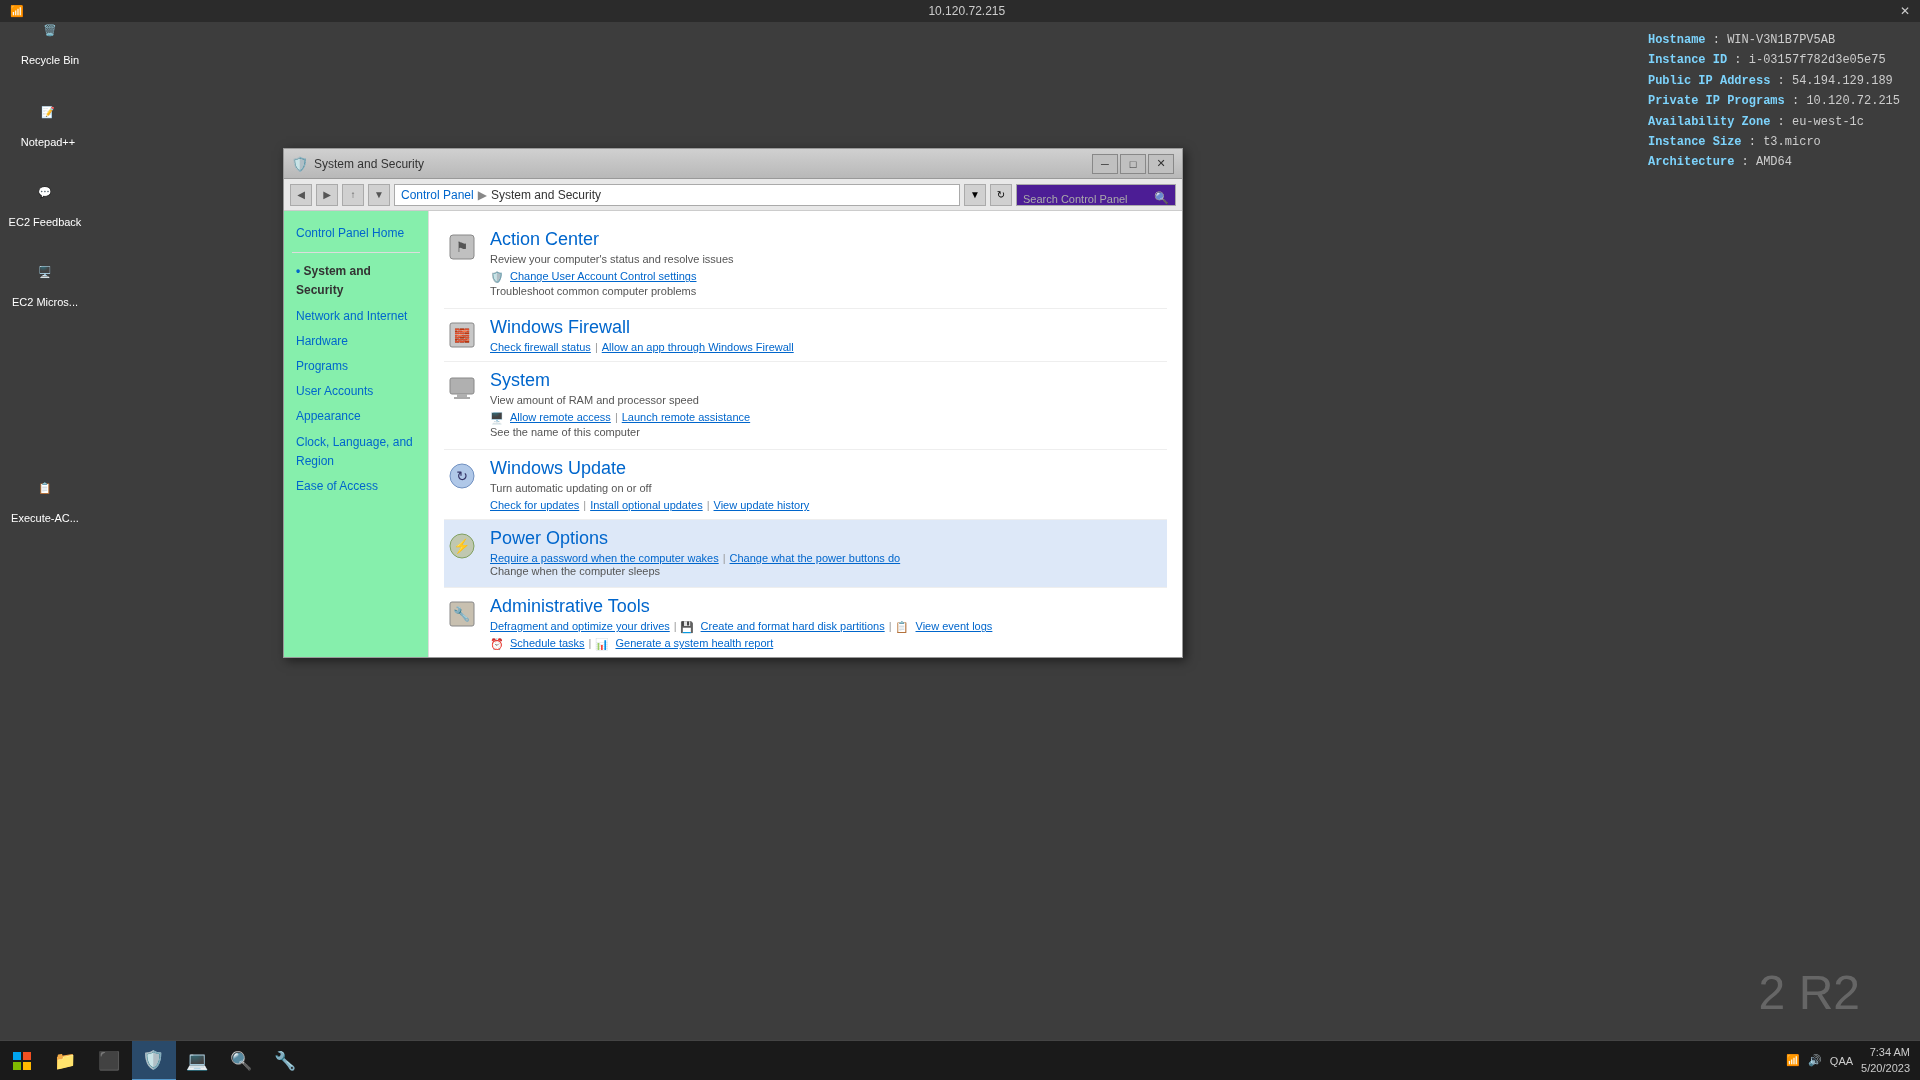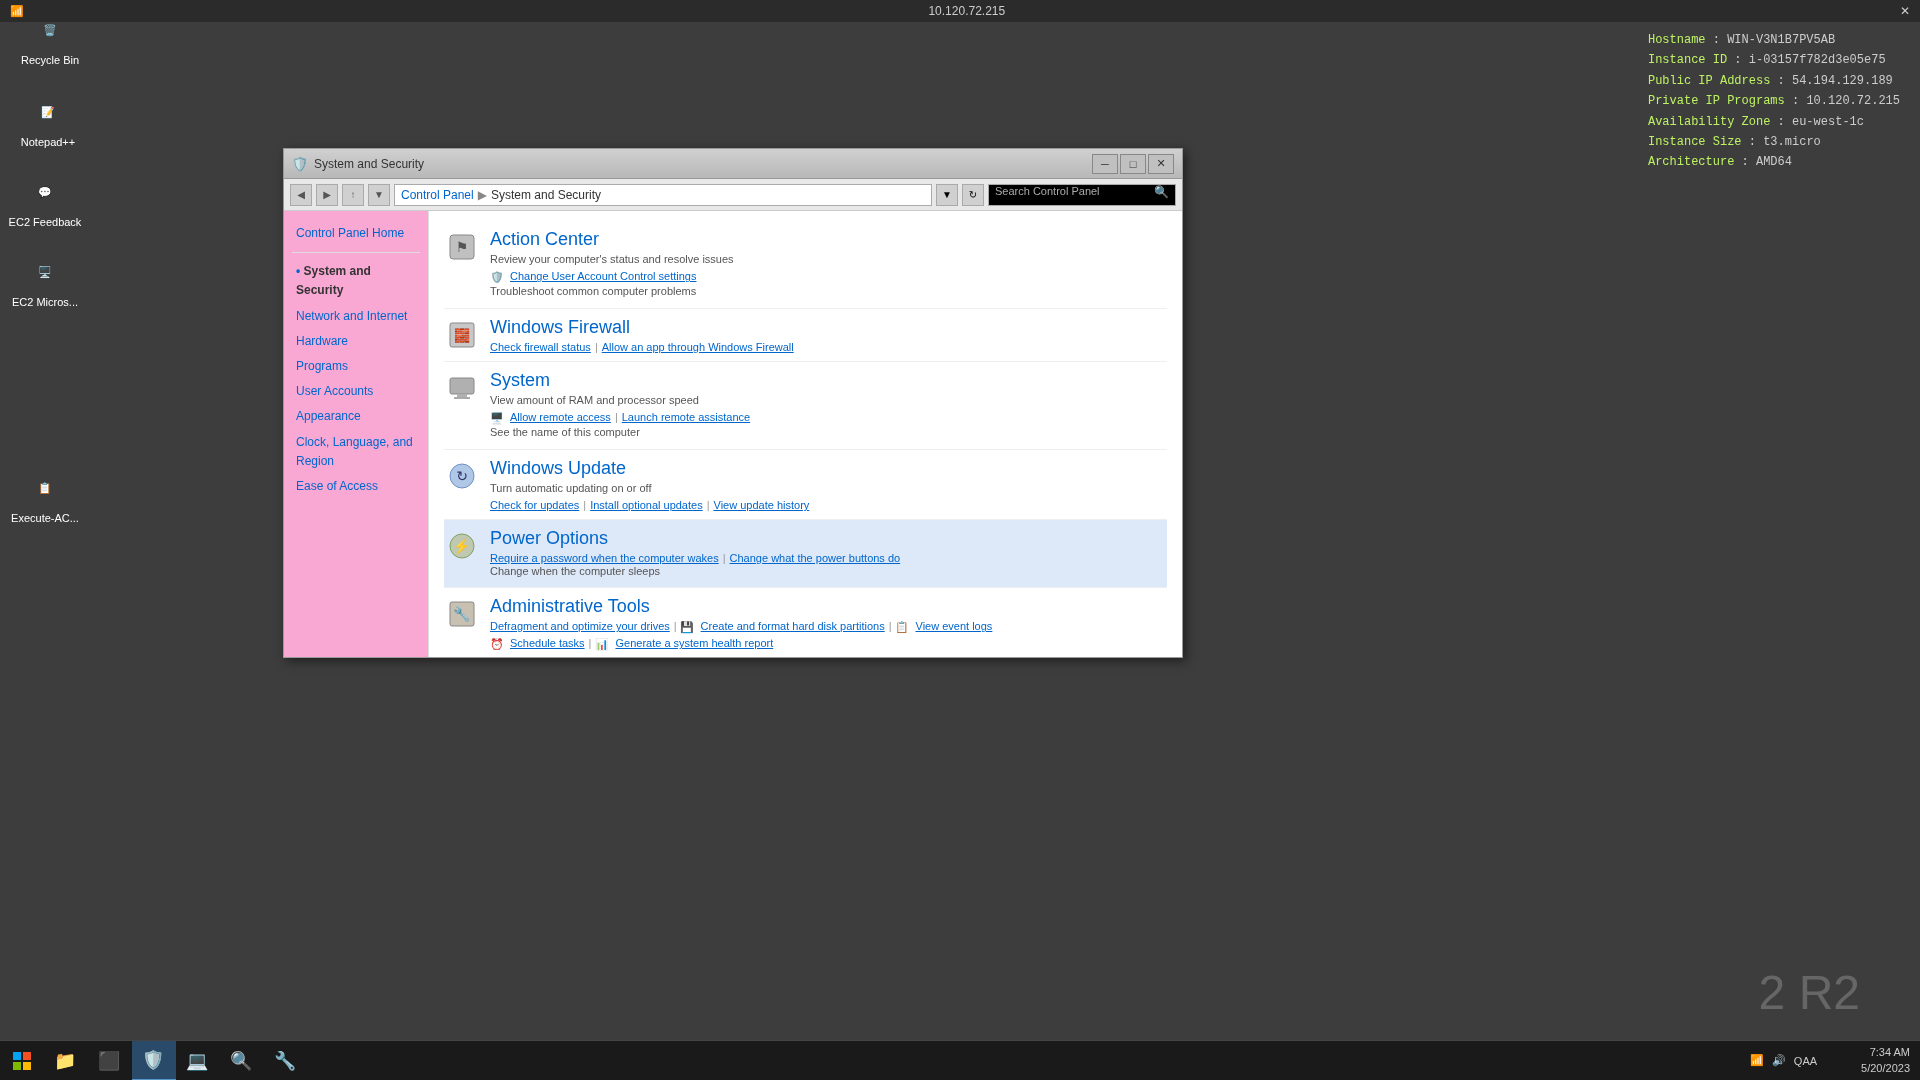--- a/index.html
+++ b/index.html
@@ -38,21 +38,21 @@
     
     .sys-info {
       position: absolute;
       top: 30px;
       right: 20px;
       color: #ccc;
       font-size: 12px;
       font-family: 'Courier New', monospace;
       line-height: 1.7;
     }
-    .sys-info span.label { color: #bef264; }
+    .sys-info span.label { color: #7dd3fc; font-weight: bold; }
 
     
     .watermark {
       position: absolute;
       bottom: 60px;
       right: 60px;
       font-size: 48px;
       color: rgba(180,180,180,0.35);
       font-weight: normal;
     }
@@ -97,21 +97,21 @@
     }
     .taskbar-spacer { flex: 1; }
     .taskbar-right {
       display: flex;
       align-items: center;
       padding: 0 10px;
       color: #ccc;
       font-size: 11px;
       gap: 8px;
     }
-    .taskbar-time { text-align: right; line-height: 1.4; margin-left: 36px; }
+    .taskbar-time { text-align: right; line-height: 1.4; }
 
     
     .top-nav-bar {
       position: absolute;
       top: 0;
       left: 0;
       width: 1920px;
       height: 22px;
       background: #2b2b2b;
       display: flex;
@@ -201,47 +201,47 @@
       background: #fff;
       border: 1px solid #aaa;
       display: flex;
       align-items: center;
       padding: 0 6px;
       font-size: 12px;
       color: #333;
     }
     .addr-path .sep { color: #888; margin: 0 4px; }
     .addr-search {
-      width: 188px;
+      width: 160px;
       height: 22px;
-      background: #000000;
+      background: #4c1d95;
       border: 1px solid #aaa;
       display: flex;
-      align-items: flex-start;
+      align-items: flex-end;
       padding: 0 6px;
       font-size: 11px;
       color: #aaa;
     }
     .search-icon-inline {
       margin-left: auto;
       color: #888;
       font-size: 12px;
     }
 
     
     .window-body {
       display: flex;
       flex: 1;
       overflow: hidden;
     }
 
     
     .sidebar {
       width: 145px;
-      background: #f9a8d4;
+      background: #86efac;
       border-right: 1px solid #ddd;
       padding: 10px 0;
     }
     .sidebar-item {
       padding: 3px 12px;
       font-size: 12px;
       cursor: pointer;
       color: #0066cc;
       line-height: 1.6;
     }

